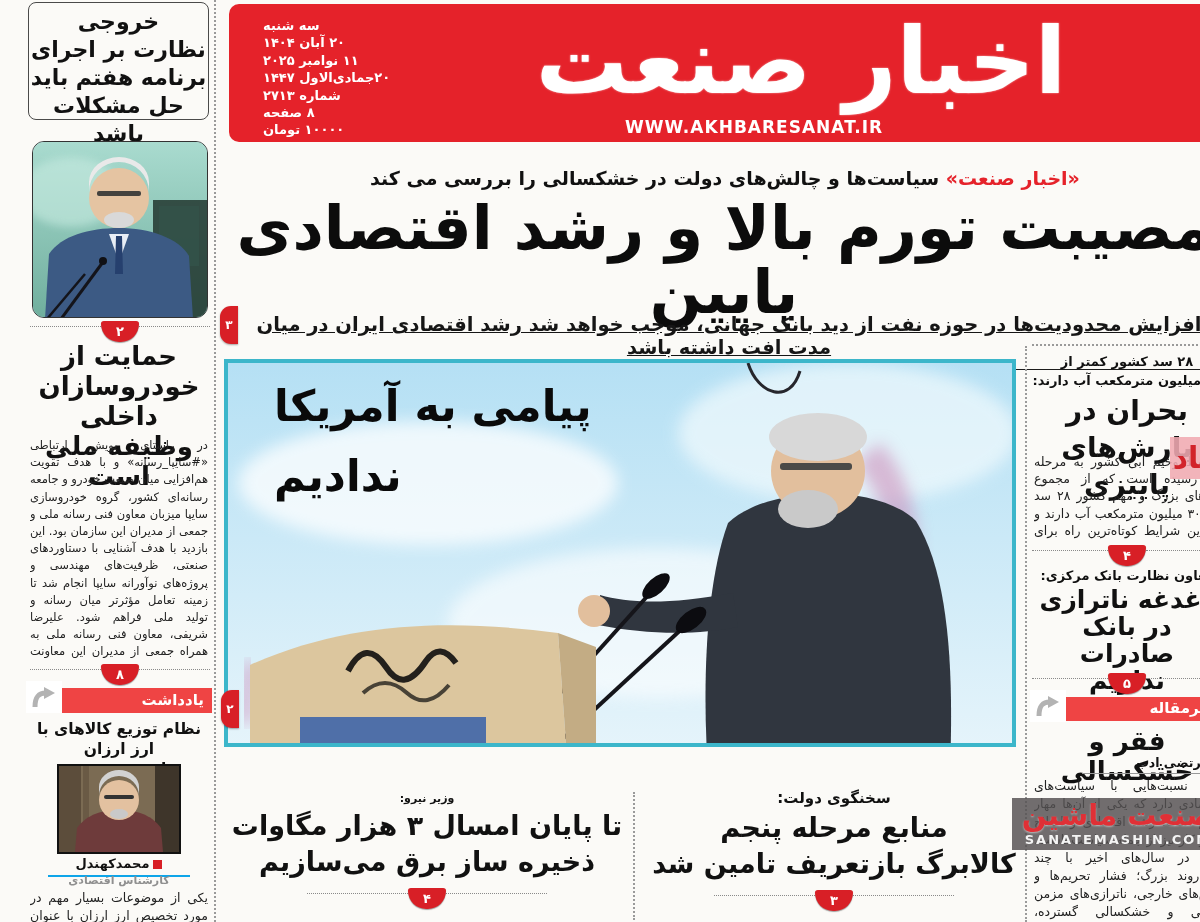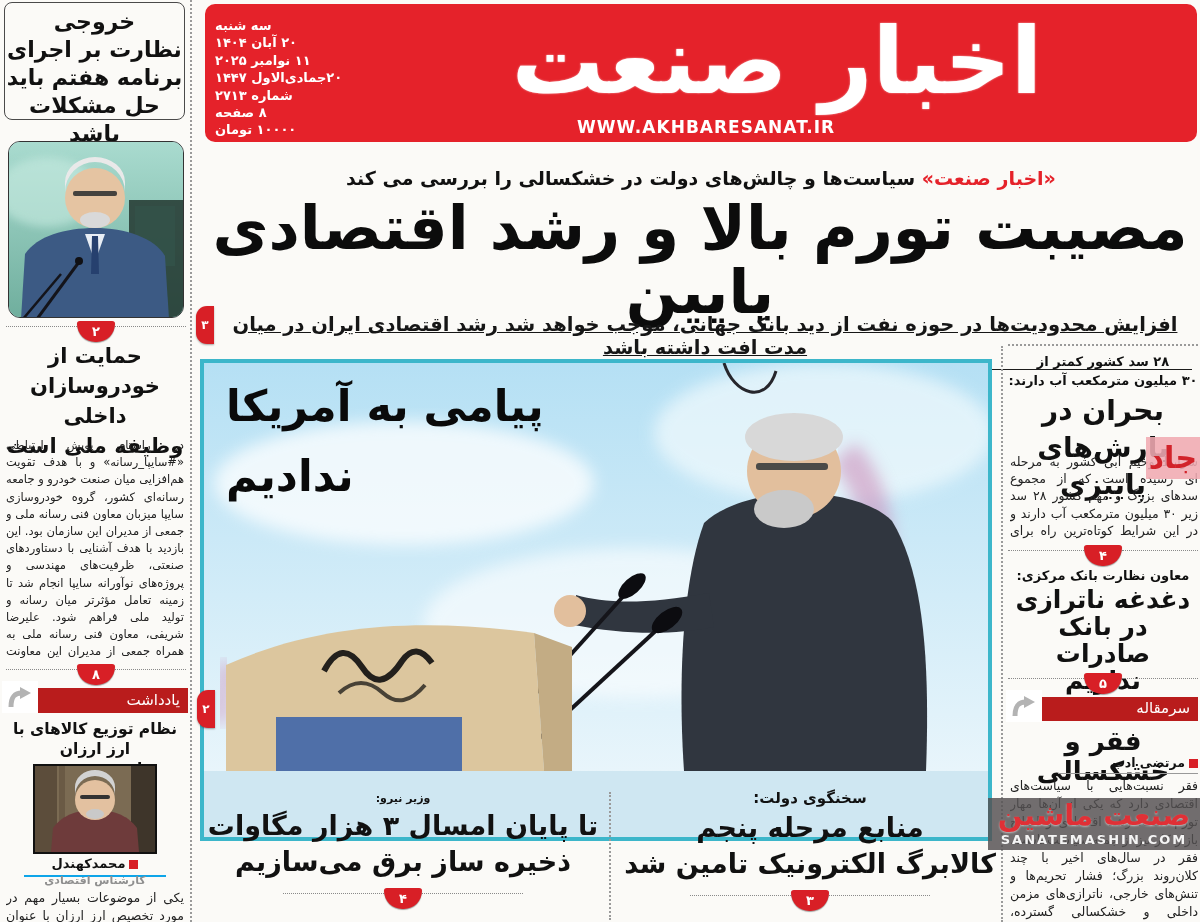--- a/index.html
+++ b/index.html
@@ -1,36 +1,36 @@
 <!DOCTYPE html>
 <html lang="fa" dir="rtl"><head>
 <meta charset="utf-8">
 <style>
   html,body{margin:0;padding:0;background:#e9e7e2;}
   #page{position:relative;width:1200px;height:922px;background:#fbfaf7;overflow:hidden;
         font-family:"DejaVu Sans","Liberation Sans",sans-serif;direction:rtl;color:#111;}
-  .abs{position:absolute;box-sizing:border-box;}
+  .abs{position:absolute;box-sizing:border-box;margin-left:24px;}
   .center{text-align:center;}
   .bold{font-weight:bold;}
   
   .vdot{border-left:2px dotted #9a9a9a;width:0;}
   .hdot{border-top:2px dotted #9a9a9a;height:0;}
   
   .sep{display:flex;align-items:flex-start;}
   .sep .dots{flex:1;border-top:1px dotted #8a8a8a;margin-top:5px;}
   .badge{width:38px;height:21px;background:#d81f26;color:#fff;font-size:13px;font-weight:bold;
          border-radius:3px 3px 19px 19px;display:flex;align-items:center;justify-content:center;
          box-shadow:0 1px 1px rgba(0,0,0,.35);flex:0 0 auto;}
   
   .side-tab{width:18px;height:38px;background:#d81f26;color:#fff;border-radius:11px 0 0 11px;
             display:flex;align-items:center;justify-content:center;font-size:12px;font-weight:bold;
             box-shadow:0 1px 2px rgba(0,0,0,.35);}
   
-  .bar{background:#b91c1c;display:flex;align-items:center;justify-content:flex-end;direction:ltr;
-       color:#fff;font-weight:normal;}
+  .bar{background:#ef4444;display:flex;align-items:center;justify-content:flex-end;direction:ltr;
+       color:#fff;font-weight:bold;}
   .bar .lbl{padding:0 8px 2px 0;direction:rtl;}
   .arrowbox{position:absolute;left:-2px;top:-7px;width:36px;height:32px;background:#fff;
             display:flex;align-items:center;justify-content:center;}
   .photo-frame{overflow:hidden;background:#cfe7f2;}
   .jt{text-align:justify;}
   .redsq{display:inline-block;width:9px;height:9px;background:#d81f26;margin-left:4px;vertical-align:middle;}
 </style>
 </head>
 <body>
 
@@ -71,21 +71,21 @@
       <line x1="16" y1="177" x2="54" y2="132" stroke="#14141a" stroke-width="2.5"></line>
     </svg>
   </div>
 
   <div class="abs sep" style="left:6px;top:321px;width:180px;">
     <div class="dots"></div>
     <div class="badge">۲</div>
     <div class="dots"></div>
   </div>
 
-  <div class="abs center bold" style="left:4px;top:341px;width:182px;font-size:21px;line-height:30px;">
+  <div class="abs center bold" style="left:4px;top:341px;width:182px;font-size:26px;line-height:30px;">
     <div>حمایت از</div>
     <div>خودروسازان داخلی</div>
     <div>وظیفه ملی است</div>
   </div>
 
   <div class="abs jt" style="left:6px;top:437px;width:178px;height:224px;font-size:11.5px;line-height:17.2px;color:#222;overflow:hidden;">در راستای پویش ارتباطی «#سایپا_رسانه» و با هدف تقویت هم‌افزایی میان صنعت خودرو و جامعه رسانه‌ای کشور، گروه خودروسازی سایپا میزبان معاون فنی رسانه ملی و جمعی از مدیران این سازمان بود. این بازدید با هدف آشنایی با دستاوردهای صنعتی، ظرفیت‌های مهندسی و پروژه‌های نوآورانه سایپا انجام شد تا زمینه تعامل مؤثرتر میان رسانه و تولید ملی فراهم شود. علیرضا شریفی، معاون فنی رسانه ملی به همراه جمعی از مدیران این معاونت از خطوط تولید شرکت سایپا بازدید کردند. در جریان این بازدید، مدیران رسانه ملی ضمن آشنایی با روند تولید، دستاوردها و...</div>
 
   <div class="abs sep" style="left:6px;top:664px;width:180px;">
     <div class="dots"></div>
     <div class="badge">۸</div>
@@ -147,21 +147,21 @@
   <div class="abs center" style="left:200px;top:196px;width:1000px;font-size:61px;font-weight:800;line-height:1.05;color:#0c0c0c;">مصیبت تورم بالا و رشد اقتصادی پایین</div>
 
   <div class="abs center bold" style="left:205px;top:167px;width:992px;font-size:19px;">
     <span style="color:#e5222a;">«اخبار صنعت»</span><span style="color:#111;"> سیاست‌ها و چالش‌های دولت در خشکسالی را بررسی می کند</span>
   </div>
 
   <div class="abs side-tab" style="left:196px;top:306px;">۳</div>
   <div class="abs center bold" style="left:218px;top:313px;width:974px;font-size:19.5px;color:#161616;
               padding-bottom:10px;border-bottom:1.5px solid #1c1c1c;text-decoration:underline;">افزایش محدودیت‌ها در حوزه نفت از دید بانک جهانی، موجب خواهد شد رشد اقتصادی ایران در میان مدت افت داشته باشد</div>
 
-  <div class="abs photo-frame" style="left:200px;top:359px;width:792px;height:482px;border:4px solid #3cb6ca;">
+  <div class="abs photo-frame" style="left:200px;top:359px;width:792px;height:388px;border:4px solid #3cb6ca;">
     <svg width="784" height="408" viewBox="0 0 784 408">
       <defs>
         <linearGradient id="sky" x1="0" y1="0" x2="0" y2="1">
           <stop offset="0" stop-color="#b5e0f4"></stop>
             <stop offset="1" stop-color="#e8f5fb"></stop>
         </linearGradient>
         <filter id="bl">
             <feGaussianBlur stdDeviation="8"></feGaussianBlur>
           </filter>
       </defs>
@@ -210,21 +210,21 @@
       <div class="dots"></div>
     </div>
   </div>
 
   <div class="abs vdot" style="left:609px;top:792px;height:128px;"></div>
 
   <div class="abs center" style="left:620px;top:789px;width:380px;">
     <div class="bold" style="font-size:15px;">سخنگوی دولت:</div>
     <div class="bold" style="font-size:27px;line-height:36px;margin-top:3px;">
       <div>منابع مرحله پنجم</div>
-      <div>کالابرگ الکترونیک تامین شد</div>
+      <div>کالابرگ بازتعریف تامین شد</div>
     </div>
     <div class="sep" style="width:240px;margin:8px auto 0;">
       <div class="dots"></div>
       <div class="badge">۳</div>
       <div class="dots"></div>
     </div>
   </div>
 
   <div class="abs vdot" style="left:1001px;top:346px;height:576px;"></div>
   <div class="abs hdot" style="left:1008px;top:344px;width:190px;"></div>

